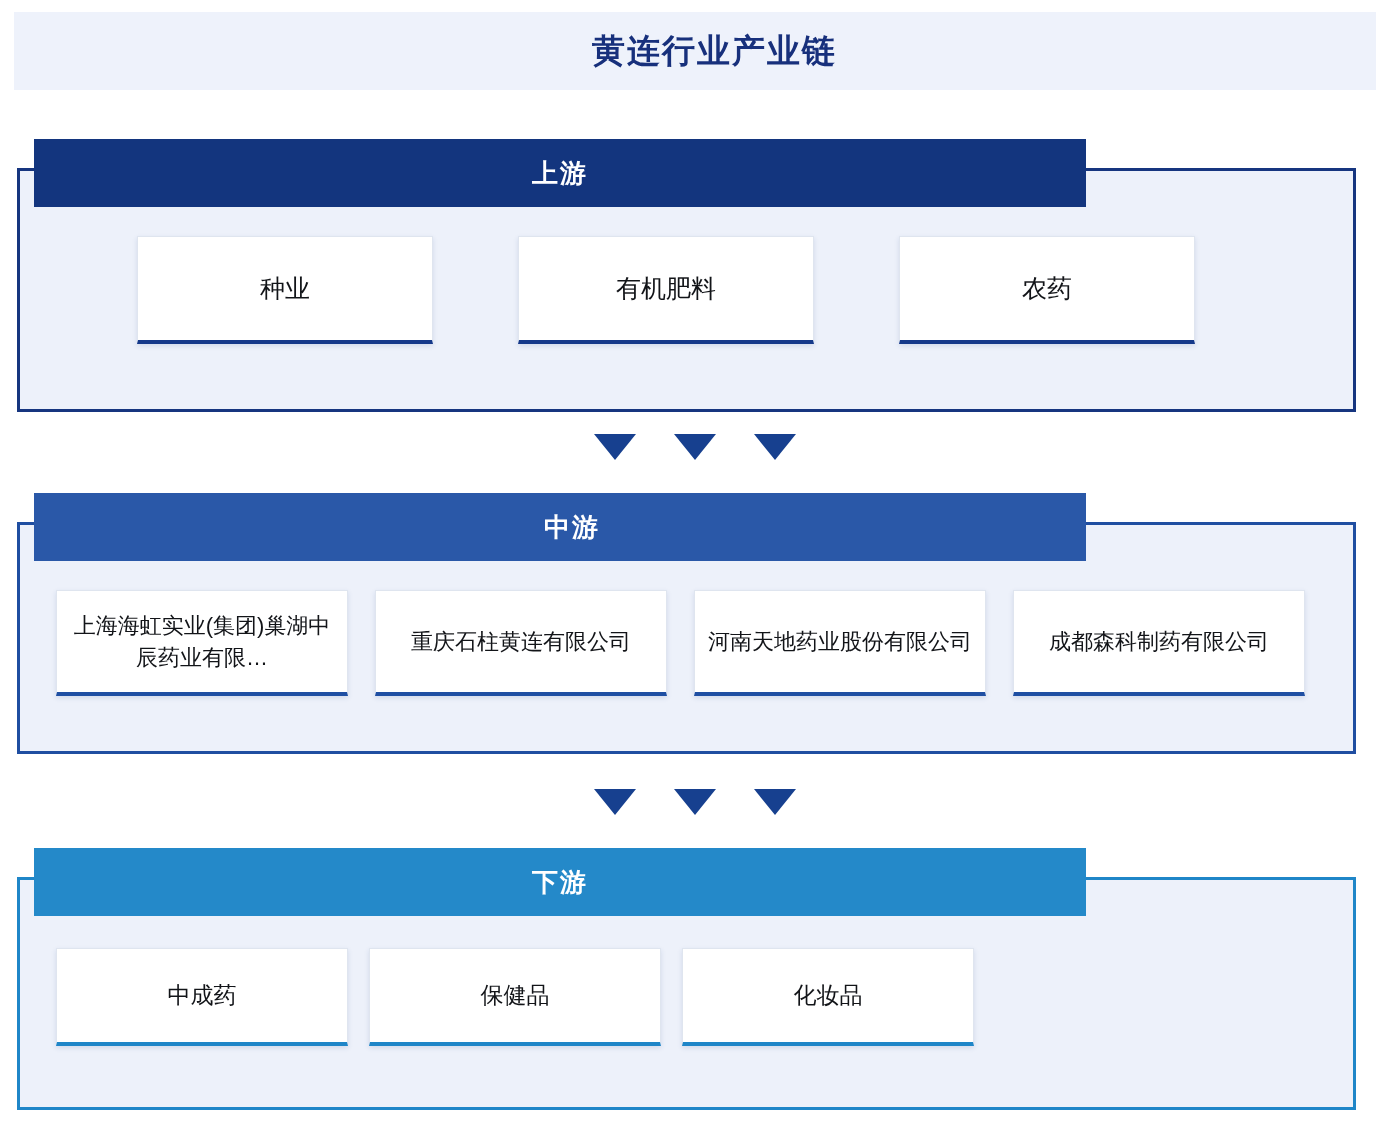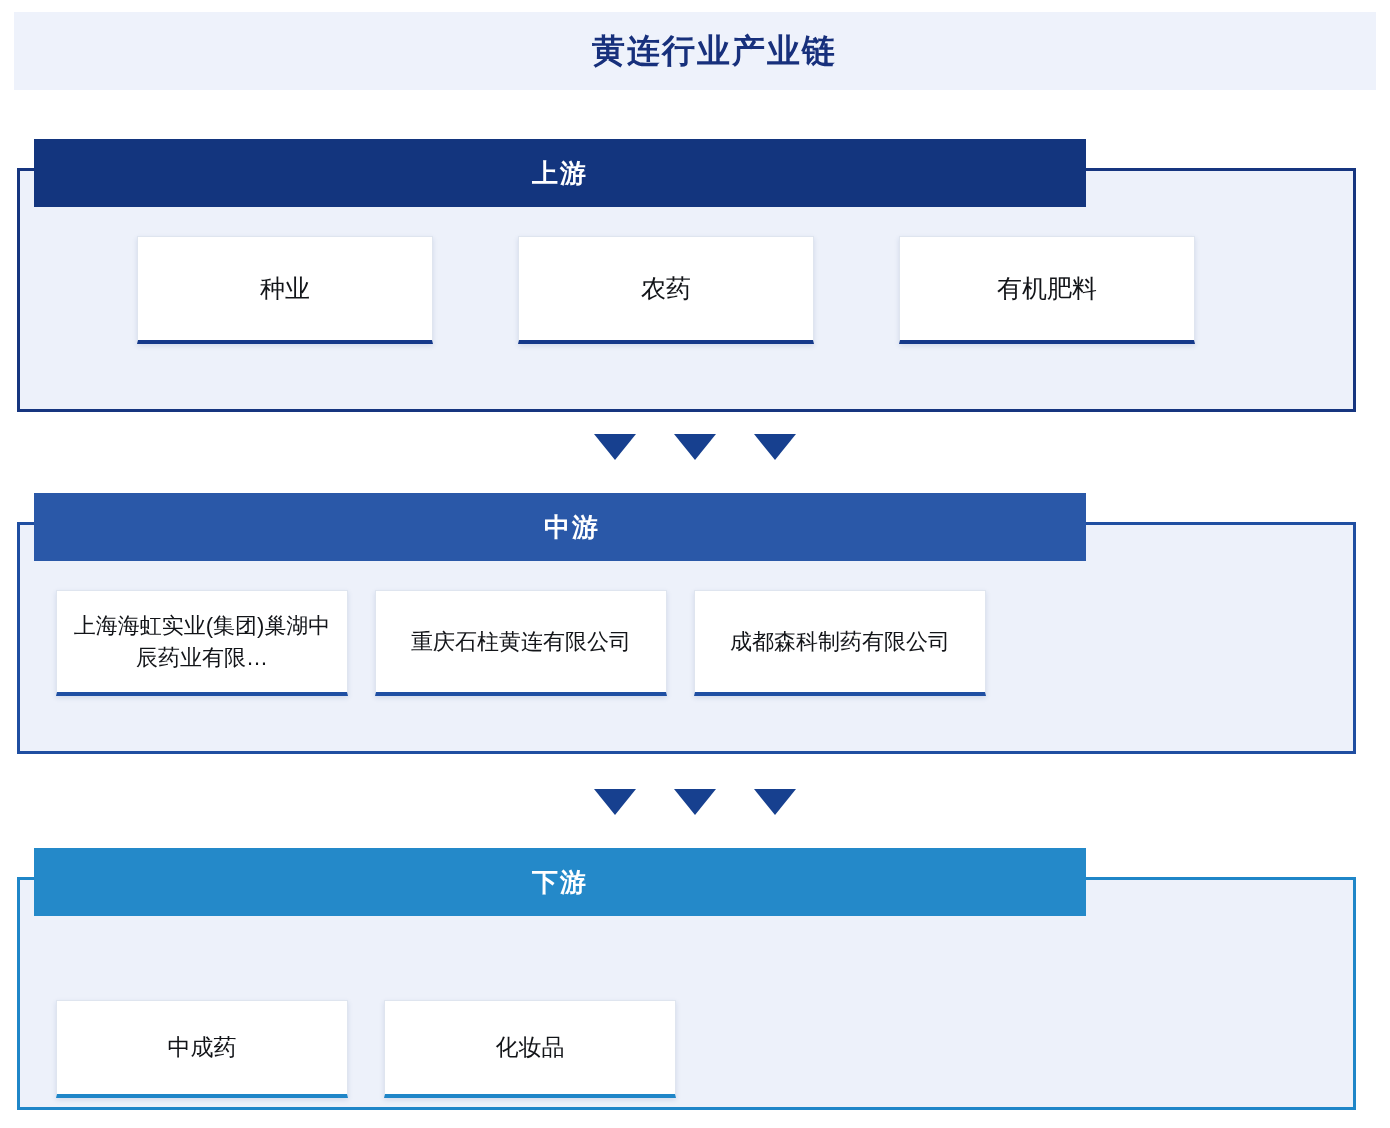--- a/index.html
+++ b/index.html
@@ -109,21 +109,21 @@
   .row-upstream { left: 137px; top: 236px; width: 1116px; gap: 85px; }
   .row-upstream .card { width: 296px; height: 108px; }
   .row-upstream .card-label { font-size: 25px; }
 
   
   .row-mid { left: 56px; top: 590px; width: 1280px; gap: 27px; }
   .row-mid .card { width: 292px; height: 106px; }
   .row-mid .card-label { font-size: 22px; }
 
   
-  .row-down { left: 56px; top: 1000px; width: 1280px; gap: 36px; align-items: center; }
+  .row-down { left: 56px; top: 948px; width: 1280px; gap: 21px; align-items: center; }
   .row-down .card { width: 292px; height: 98px; }
   .row-down .card-label { font-size: 23px; }
 
   
   .arrows {
     position: absolute;
     left: 0;
     width: 1390px;
     display: flex;
     justify-content: center;
@@ -148,24 +148,24 @@
   <div class="stage-box upstream" style="top:168px; height:244px;"></div>
   <div class="stage-header upstream" style="top:139px;">
     <span class="stage-header-text">上游</span>
   </div>
 
   <div class="card-row row-upstream">
     <div class="card accent-dark">
       <span class="card-label">种业</span>
     </div>
     <div class="card accent-dark">
+      <span class="card-label">有机肥料</span>
+    </div>
+    <div class="card accent-dark">
       <span class="card-label">农药</span>
-    </div>
-    <div class="card accent-dark">
-      <span class="card-label">有机肥料</span>
     </div>
   </div>
 </div>
 
 <div class="arrows" style="top:434px;">
   <div class="arrow-tri"></div>
   <div class="arrow-tri"></div>
   <div class="arrow-tri"></div>
 </div>
 
@@ -176,20 +176,23 @@
   </div>
 
   <div class="card-row row-mid">
     <div class="card accent-mid">
       <span class="card-label">上海海虹实业(集团)巢湖中辰药业有限…</span>
     </div>
     <div class="card accent-mid">
       <span class="card-label">重庆石柱黄连有限公司</span>
     </div>
     <div class="card accent-mid">
+      <span class="card-label">河南天地药业股份有限公司</span>
+    </div>
+    <div class="card accent-mid">
       <span class="card-label">成都森科制药有限公司</span>
     </div>
   </div>
 </div>
 
 <div class="arrows" style="top:789px;">
   <div class="arrow-tri"></div>
   <div class="arrow-tri"></div>
   <div class="arrow-tri"></div>
 </div>
@@ -198,16 +201,19 @@
   <div class="stage-box downstream" style="top:877px; height:233px;"></div>
   <div class="stage-header downstream" style="top:848px;">
     <span class="stage-header-text">下游</span>
   </div>
 
   <div class="card-row row-down">
     <div class="card accent-light">
       <span class="card-label">中成药</span>
     </div>
     <div class="card accent-light">
+      <span class="card-label">保健品</span>
+    </div>
+    <div class="card accent-light">
       <span class="card-label">化妆品</span>
     </div>
   </div>
 </div>
 
 </body></html>

